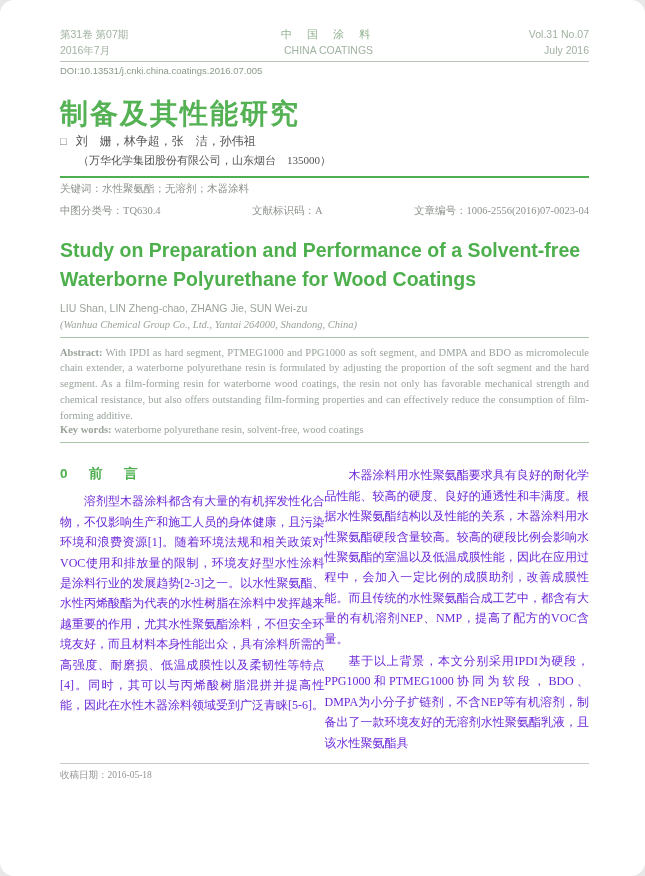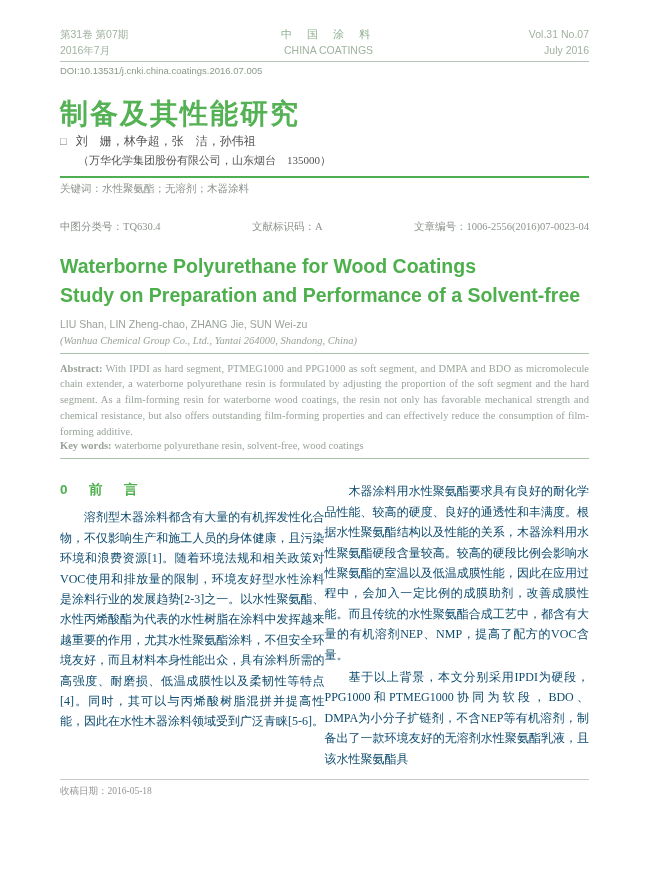--- a/index.html
+++ b/index.html
@@ -6,20 +6,21 @@
   html, body { background: #e8e8e8; }
   .page {
     width: 645px; height: 876px;
     margin: 0 auto;
     background: #ffffff;
     padding: 26px 56px 18px 60px;
     font-family: "Liberation Serif", "DejaVu Serif", serif;
     color: #3c3c3c;
     display: flex; flex-direction: column;
     overflow: hidden;
+    border-radius: 14px;
   }
   
   .masthead { display: flex; justify-content: space-between; align-items: flex-end;
     font-family: "Liberation Sans", "DejaVu Sans", sans-serif;
     font-size: 10.5px; line-height: 1.5; color: #a0b2a0; }
   .masthead .center { text-align: center; }
   .masthead .right { text-align: right; }
   .journal-cn { color: #8fb08f; letter-spacing: 6px; font-size: 11px; }
   .mast-rule { border-bottom: 1.5px solid #b9c4b9; margin-top: 3px; }
   .doi { font-family: "Liberation Sans", "DejaVu Sans", sans-serif;
@@ -32,41 +33,41 @@
   
   .authors-cn { font-size: 12px; color: #555; }
   .authors-cn .marker { color: #777; margin-right: 6px; font-size: 11px; }
   .affil-cn { margin-top: 3px; font-size: 11px; color: #555; padding-left: 18px; }
   .green-rule { border-bottom: 2px solid #4fae4f; margin-top: 8px; }
   
   .abstract-cn { display: flex; margin-top: 9px; font-size: 10.5px;
     line-height: 1.58; color: #8d938d; text-align: justify; }
   .abstract-cn .label { flex: 0 0 48px; white-space: nowrap; }
   .keywords-cn { margin-top: 4px; font-size: 10.5px; color: #8d938d; }
-  .meta-row { display: flex; justify-content: space-between; margin-top: 24px;
+  .meta-row { display: flex; justify-content: space-between; margin-top: 8px;
     font-size: 10.5px; color: #8d938d; }
   
   .title-en { margin-top: 18px;
     font-family: "Liberation Sans", "DejaVu Sans", sans-serif;
     font-weight: bold; font-size: 19.5px; line-height: 1.5; color: #4db04d; }
   .authors-en { margin-top: 7px; font-family: "Liberation Sans", "DejaVu Sans", sans-serif;
     font-size: 10.5px; color: #9aa39a; }
   .affil-en { margin-top: 5px; font-style: italic; font-size: 10.5px; color: #9aa39a; }
   .thin-rule { border-bottom: 1px solid #a9c4a9; margin-top: 7px; }
   .abstract-en { margin-top: 7px; font-size: 10.5px; line-height: 1.5;
     color: #9aa39a; text-align: justify; }
   .abstract-en .label, .keywords-en .label { font-weight: bold; }
   .keywords-en { margin-top: 1px; font-size: 10.5px; color: #9aa39a; }
   
   .body-cols { display: flex; margin-top: 22px; }
   .col { flex: 1 1 0; }
   .sec-heading { font-family: "Liberation Sans", "DejaVu Sans", sans-serif;
     font-weight: bold; font-size: 13.5px; color: #4db04d;
     letter-spacing: 4px; margin-bottom: 8px; }
-  .body-p { font-size: 12px; line-height: 1.7; color: #0c4a6e;
+  .body-p { font-size: 12px; line-height: 1.7; color: #6d28d9;
     text-align: justify; text-indent: 2em; }
   .body-p + .body-p { margin-top: 2px; }
   
   .footnote { margin-top: 10px; border-top: 1px solid #c9c9c9; padding-top: 4px;
     font-size: 9.5px; line-height: 1.55; color: #939393; }
 </style>
 </head>
 <body>
 
 <div class="page">
@@ -103,22 +104,22 @@
     <span>关键词：</span><span>水性聚氨酯；无溶剂；木器涂料</span>
   </div>
 
   <div class="meta-row">
     <span>中图分类号：TQ630.4</span>
     <span>文献标识码：A</span>
     <span>文章编号：1006-2556(2016)07-0023-04</span>
   </div>
 
   <div class="title-en">
+    <div>Study on Preparation and Performance of a Solvent-free</div>
     <div>Waterborne Polyurethane for Wood Coatings</div>
-    <div>Study on Preparation and Performance of a Solvent-free</div>
   </div>
   <div class="authors-en">LIU Shan, LIN Zheng-chao, ZHANG Jie, SUN Wei-zu</div>
   <div class="affil-en">(Wanhua Chemical Group Co., Ltd., Yantai 264000, Shandong, China)</div>
   <div class="thin-rule"></div>
 
   <div class="abstract-en">
     <span class="label">Abstract:</span><span> With IPDI as hard segment, PTMEG1000 and PPG1000 as soft segment, and DMPA and BDO as micromolecule chain extender, a waterborne polyurethane resin is formulated by adjusting the proportion of the soft segment and the hard segment. As a film-forming resin for waterborne wood coatings, the resin not only has favorable mechanical strength and chemical resistance, but also offers outstanding film-forming properties and can effectively reduce the consumption of film-forming additive.</span>
   </div>
   <div class="keywords-en">
     <span class="label">Key words:</span><span> waterborne polyurethane resin, solvent-free, wood coatings</span>

